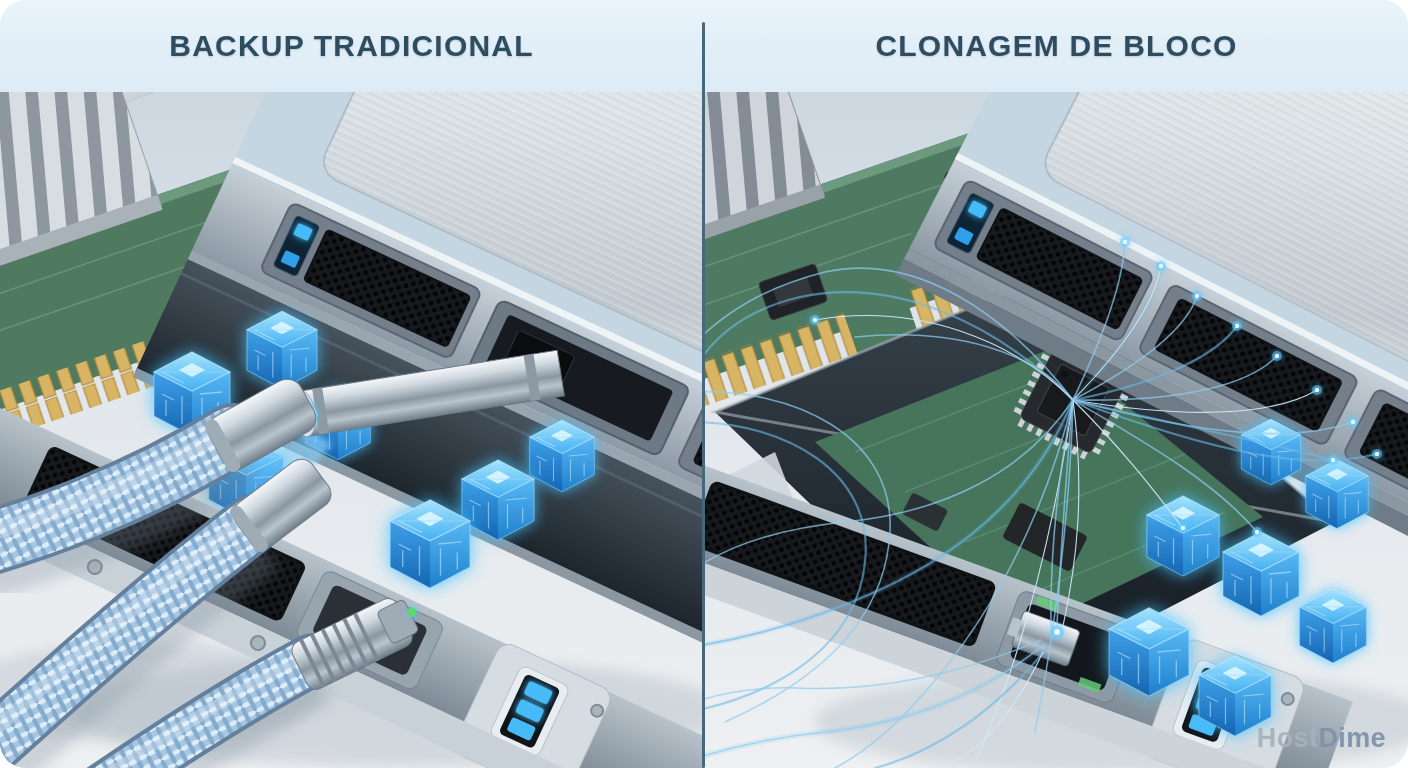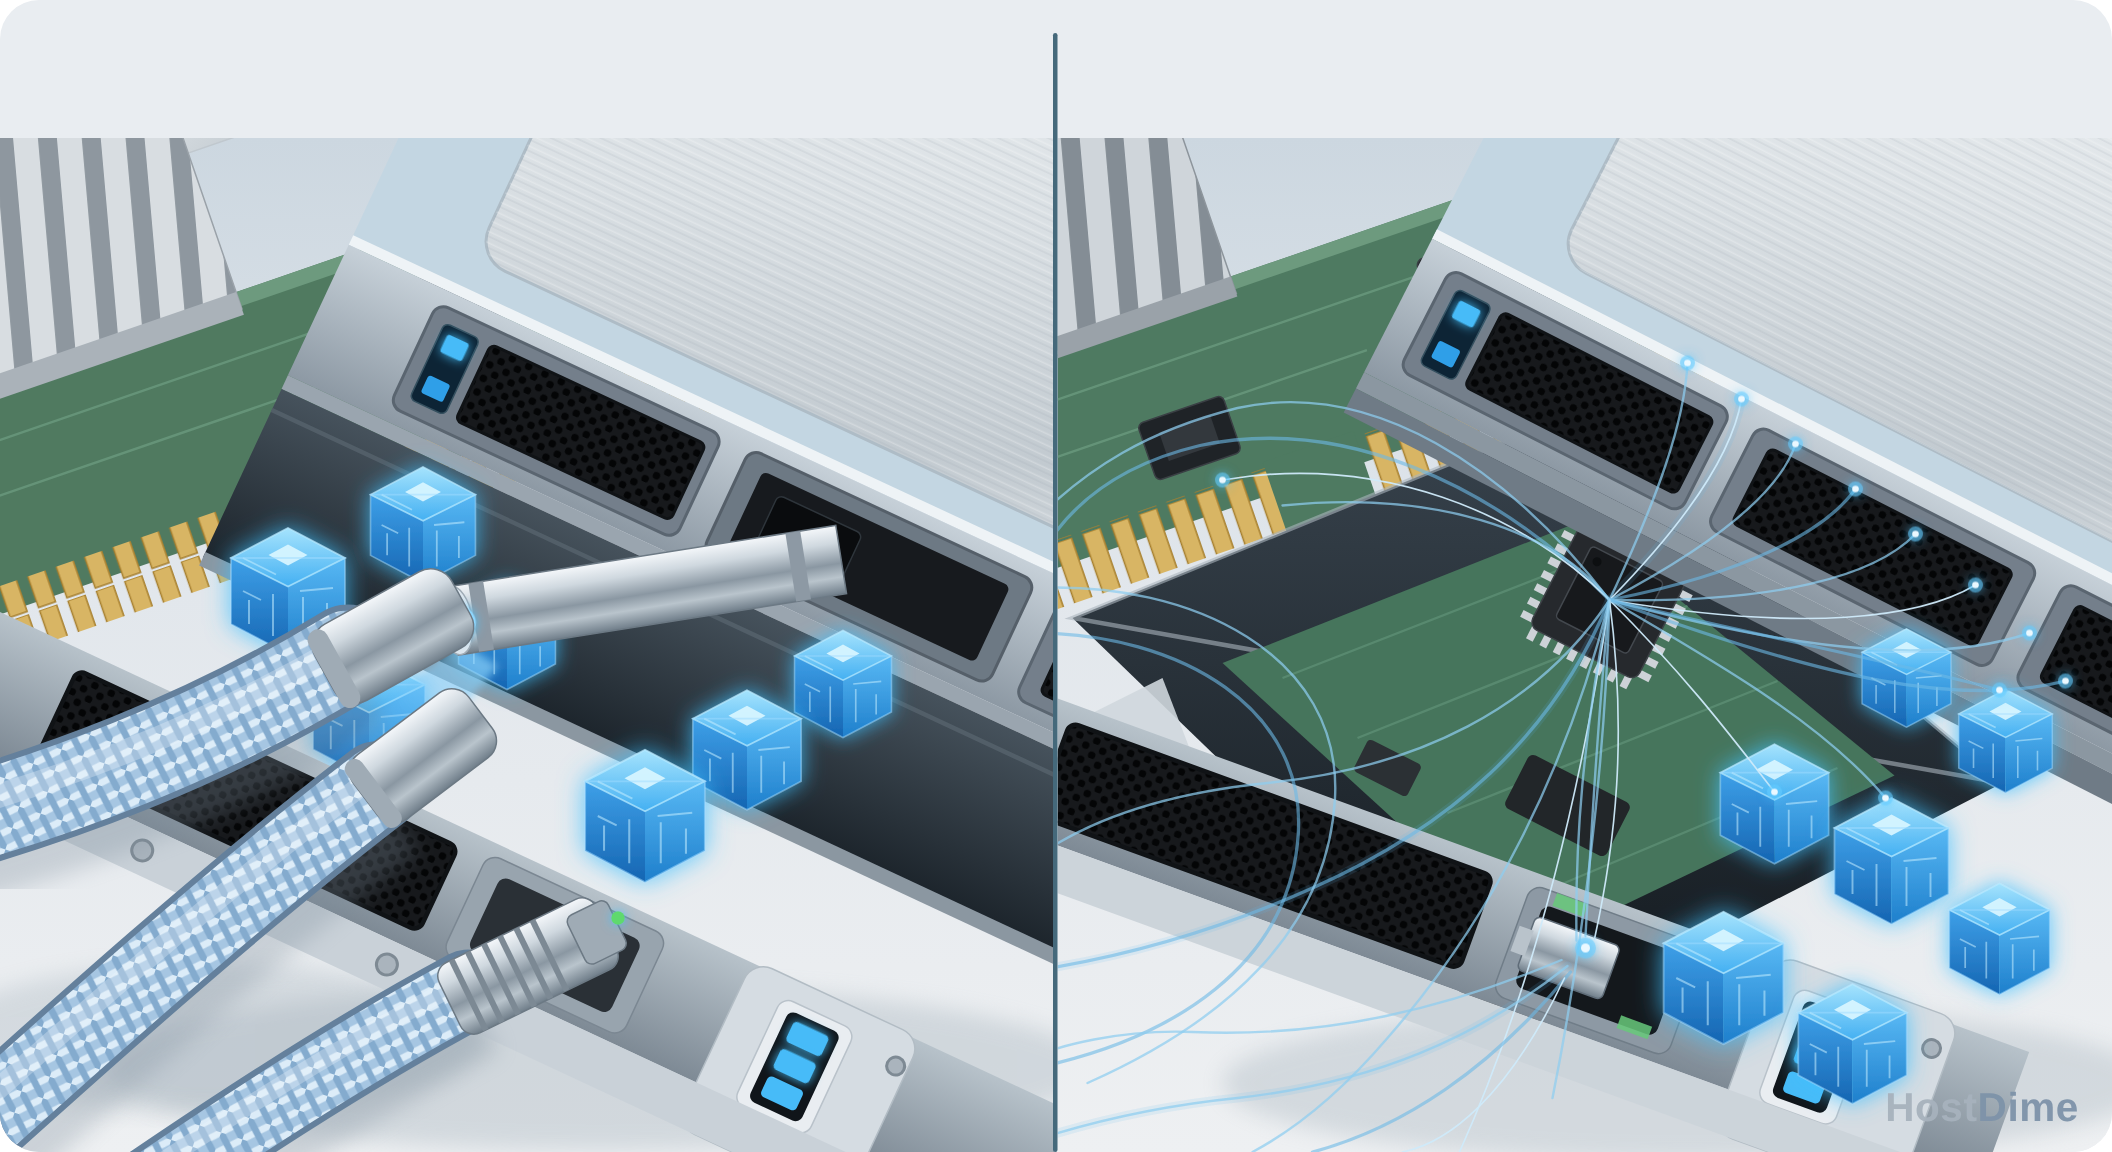--- a/index.html
+++ b/index.html
@@ -35,20 +35,24 @@
   .watermark{position:absolute;right:22px;bottom:14px;z-index:50;
     font-size:27px;font-weight:700;letter-spacing:.4px;opacity:.95;text-align:right;}
   .wm-light{color:#a7b2bd;}
   .wm-bold{color:#7e93a9;}
 </style>
 </head>
 <body>
 
 <div class="frame">
 
+  <div class="header">
+    <div class="h-title h-left">BACKUP TRADICIONAL</div>
+    <div class="h-title h-right">CLONAGEM DE BLOCO</div>
+  </div>
 
   <div class="divider"></div>
 
   <div class="scene">
 
     <div class="panel panel-left">
     <svg width="703" height="676" viewBox="0 0 703 676">
       <defs>
         <linearGradient id="Lbg" x1="0" y1="0" x2="0" y2="1">
           <stop offset="0" stop-color="#ccd7e0"></stop>

